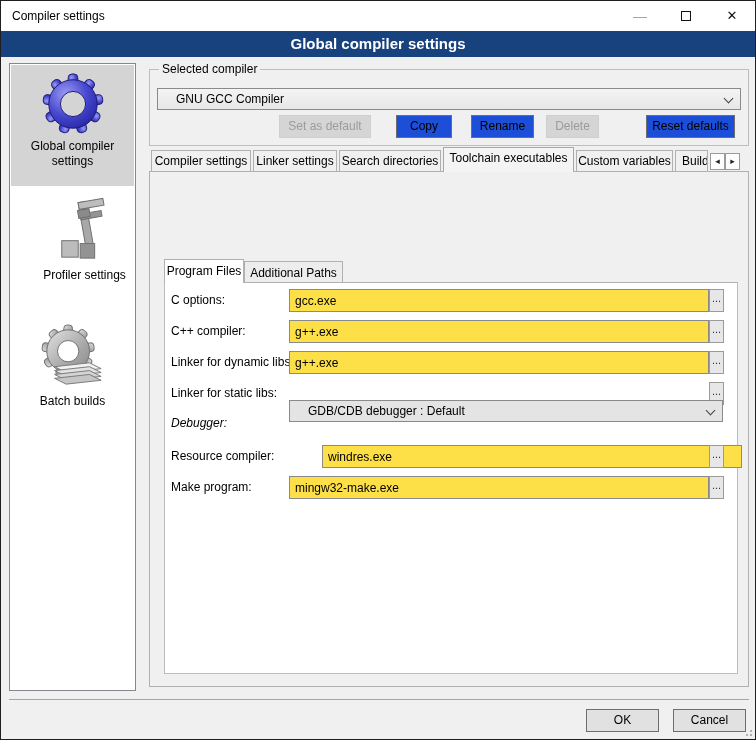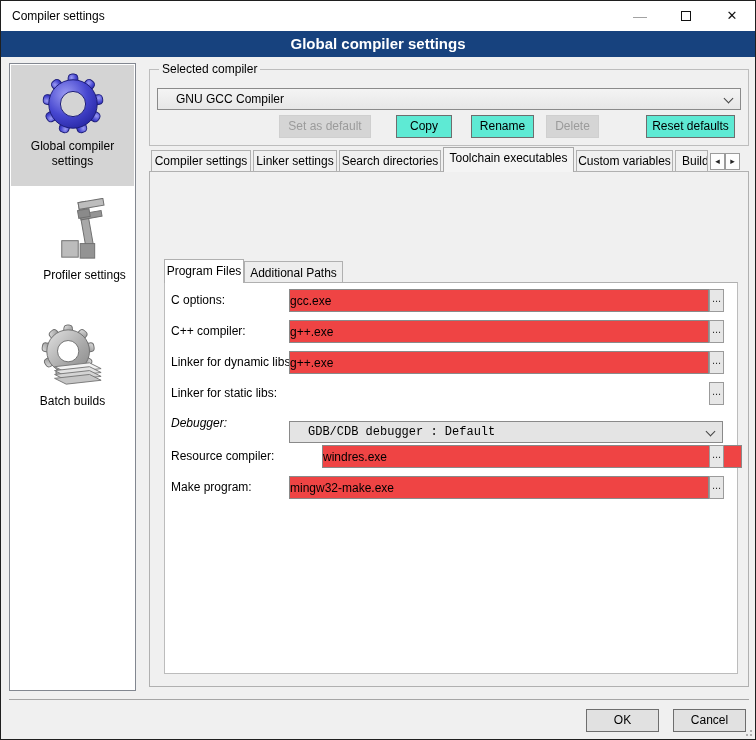--- a/index.html
+++ b/index.html
@@ -34,21 +34,21 @@
   .group-label { position:absolute; top:-8px; left:9px; background:#f0f0f0; padding:0 3px; font-size:12px; }
 
   .grp-compiler { left:148px; top:68px; width:600px; height:77px; }
 
   .combo { position:absolute; border:1px solid #8a8a8a; background:linear-gradient(#f4f4f4,#e7e7e7); height:22px;
            line-height:20px; padding-left:18px; font-size:12px; }
   .combo .chev { position:absolute; right:8px; top:6px; width:7px; height:7px; border-right:1.4px solid #444;
                  border-bottom:1.4px solid #444; transform:rotate(45deg); }
   .combo-main { left:7px; top:18px; width:584px; }
 
-  .btn { position:absolute; height:23px; background:#5eead4; border:1px solid #6e6e6e; font-size:12px;
+  .btn { position:absolute; height:23px; background:#1d4ed8; border:1px solid #6e6e6e; font-size:12px;
          text-align:center; line-height:21px; color:#000; }
   .btn.disabled { background:#d5d5d5; border-color:#cfcfcf; color:#9b9b9b; }
 
   .b-setdef { left:278px; top:114px; width:92px; }
   .b-copy   { left:395px; top:114px; width:56px; }
   .b-rename { left:470px; top:114px; width:63px; }
   .b-delete { left:545px; top:114px; width:53px; }
   .b-reset  { left:645px; top:114px; width:89px; }
 
   
@@ -84,22 +84,22 @@
   .subtab { position:absolute; top:258px; height:23px; background:#f0f0f0; border:1px solid #b0b0b0; border-bottom:none;
             text-align:center; line-height:22px; font-size:12px; z-index:3; }
   .subtab.active { background:#fff; height:24px; }
   .st1 { left:163px; width:80px; }
   .st2 { left:243px; width:99px; top:260px; height:21px; background:#ededed; }
 
   
   .page2 { position:absolute; left:163px; top:281px; width:574px; height:392px; background:#fff; border:1px solid #bcbcbc; border-top-color:#b0b0b0; z-index:2; }
 
   .f-label { position:absolute; left:170px; font-size:12px; z-index:4; }
-  .f-input { position:absolute; left:288px; width:420px; height:23px; background:#ef4444; border:1px solid #8a8a8a;
-             font-size:12px; font-family:"Liberation Sans", sans-serif; z-index:4; }
+  .f-input { position:absolute; left:288px; width:420px; height:23px; background:#fde047; border:1px solid #8a8a8a;
+             font-size:12px; padding-left:5px; font-family:"Liberation Sans", sans-serif; z-index:4; }
   .f-browse { left:708px; width:15px; z-index:4; }
   .f-combo { left:288px; width:434px; background:#e4e4e4; z-index:4; }
 
   
   .separator { position:absolute; left:8px; top:698px; width:740px; height:1px; background:#a5a5a5; }
   .b-ok { left:585px; top:708px; width:73px; background:#e1e1e1; }
   .b-cancel { left:672px; top:708px; width:73px; background:#e1e1e1; }
   .grip { position:absolute; right:2px; bottom:2px; width:10px; height:10px;
           background:
             radial-gradient(circle at 8px 8px,#b0b0b0 1.2px,transparent 1.3px),
@@ -244,21 +244,21 @@
   <div class="mini-btn f-browse" style="top:319px;">...</div>
 
   <span class="f-label" style="top:354px;">Linker for dynamic libs:</span>
   <input class="f-input" style="top: 350px;" value="g++.exe">
   <div class="mini-btn f-browse" style="top:350px;">...</div>
 
   <span class="f-label" style="top:385px;">Linker for static libs:</span>
   <div class="mini-btn f-browse" style="top:381px;">...</div>
 
   <span class="f-label" style="top:415px;font-style:italic;">Debugger:</span>
-  <div class="combo f-combo" style="top:420px;font-family:Liberation Mono, monospace;">
+  <div class="combo f-combo" style="top:399px;">
     <span>GDB/CDB debugger : Default</span>
     <span class="chev"></span>
   </div>
 
   <span class="f-label" style="top:448px;">Resource compiler:</span>
   <input class="f-input" style="top: 444px; margin-left: 33px;" value="windres.exe">
   <div class="mini-btn f-browse" style="top:444px;">...</div>
 
   <span class="f-label" style="top:479px;">Make program:</span>
   <input class="f-input" style="top: 475px;" value="mingw32-make.exe">

